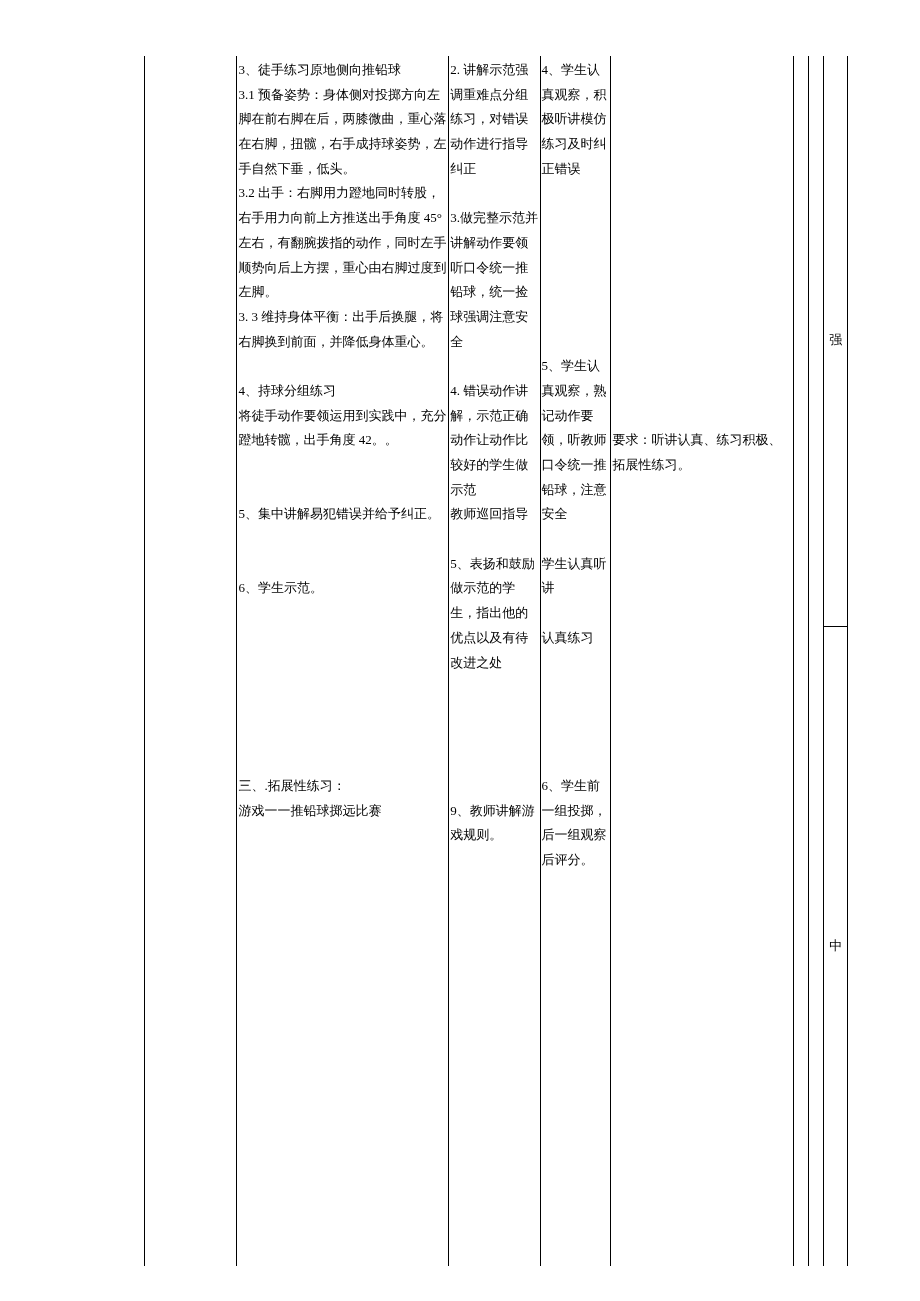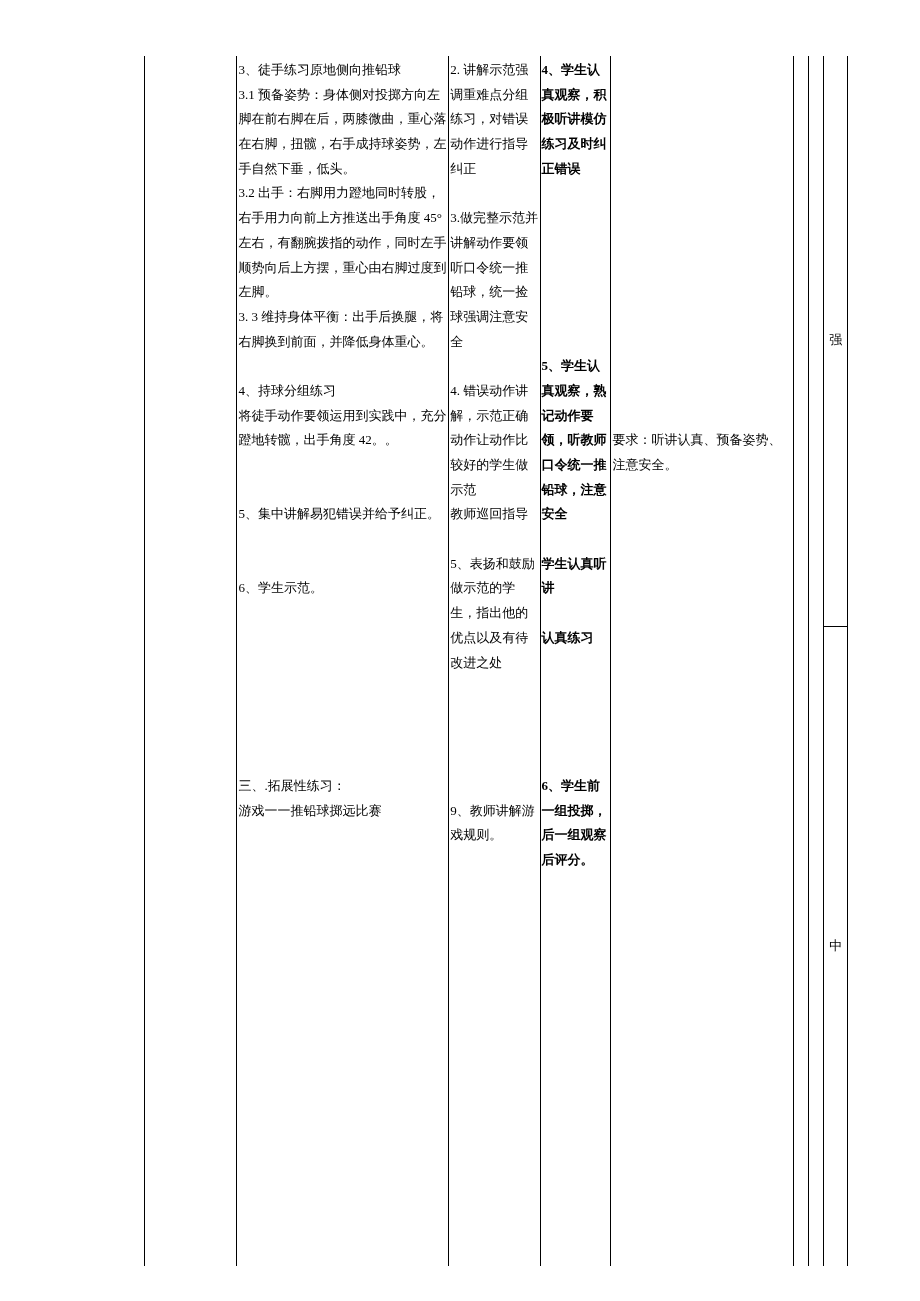--- a/index.html
+++ b/index.html
@@ -97,21 +97,21 @@
 4. 错误动作讲解，示范正确动作让动作比较好的学生做示范
 教师巡回指导
 
 5、表扬和鼓励做示范的学生，指出他的优点以及有待改进之处
 
 
 
 
 
 9、教师讲解游戏规则。</td>
-      <td class="no-border-top no-border-bottom" rowspan="2" style="white-space: pre-wrap; font-weight: bold;">4、学生认真观察，积极听讲模仿练习及时纠正错误
+      <td class="no-border-top no-border-bottom" rowspan="2" style="white-space: pre-wrap;">4、学生认真观察，积极听讲模仿练习及时纠正错误
 
 
 
 
 
 
 
 5、学生认真观察，熟记动作要领，听教师口令统一推铅球，注意安全
 
 学生认真听讲
@@ -131,21 +131,21 @@
 
 
 
 
 
 
 
 
 
 
-要求：听讲认真、预备姿势、注意安全。</td>
+要求：听讲认真、练习积极、拓展性练习。</td>
       <td class="no-border-top no-border-bottom" rowspan="2"></td>
       <td class="no-border-top no-border-bottom" rowspan="2"></td>
       <td class="no-border-top right-col" style="height:570px;">强</td>
     </tr>
     <tr>
       <td class="no-border-bottom right-col" style="height:640px;">中</td>
     </tr>
   </tbody>
     </table>
 </div>

